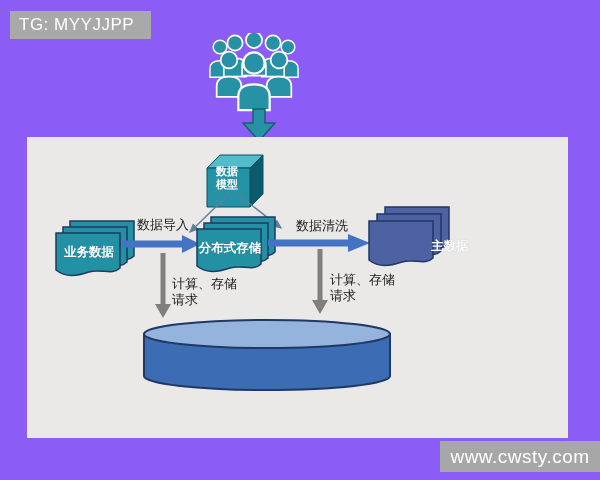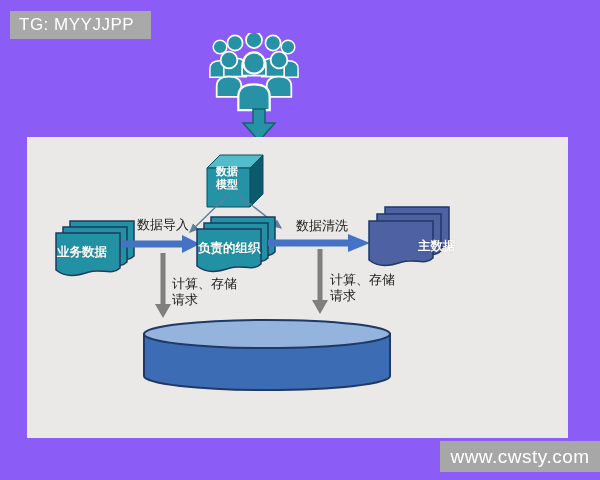--- a/index.html
+++ b/index.html
@@ -6,21 +6,21 @@
   body{font-family:"Liberation Sans","DejaVu Sans",sans-serif;background:#ffffff;}
   .stage{position:relative;width:600px;height:480px;background:#8b5cf6;overflow:hidden;}
   .abs{position:absolute;}
   .badge{left:10px;top:11px;width:141px;height:28px;background:#A9A9A9;color:#ffffff;
          font-size:17px;line-height:28px;padding-left:9px;box-sizing:border-box;letter-spacing:0.5px;}
   .org-label{left:318px;top:55px;font-size:20px;color:#1f1f1f;letter-spacing:2px;font-weight:500;}
   .panel{left:27px;top:137px;width:541px;height:301px;background:#EAE9E8;}
   .title{left:297px;top:147px;font-size:19px;font-weight:bold;color:#1E2838;letter-spacing:0.5px;}
   .cube-label{left:206px;top:165px;width:42px;text-align:center;color:#ffffff;
               font-size:11px;line-height:13px;font-weight:bold;}
-  .doc-label{color:#ffffff;font-size:12.5px;font-weight:bold;text-align:left;width:64px;
+  .doc-label{color:#ffffff;font-size:12.5px;font-weight:bold;text-align:center;width:64px;
              text-shadow:0 0 1px rgba(0,0,0,.25);}
   .edge-label{font-size:13px;color:#1b1b1b;font-weight:500;}
   .req-label{font-size:13px;color:#1b1b1b;line-height:16px;font-weight:400;}
   .req-label span{display:block;}
   .cyl-label{left:141px;top:346px;width:252px;text-align:center;color:#ffffff;
              font-size:13.5px;font-weight:bold;letter-spacing:0.5px;}
   .watermark{left:440px;top:441px;width:160px;height:31px;background:#A7A7A7;color:#ffffff;
              font-size:19px;line-height:31px;text-align:center;letter-spacing:0.5px;}
   .doc-teal path{fill:#2291A4;stroke:#1E3A5F;stroke-width:1.5;}
   .doc-indigo path{fill:#4D61A3;stroke:#1F3864;stroke-width:1.5;}
@@ -101,21 +101,21 @@
     <g transform="translate(14,0)">
         <path d="M1,1 L65,1 L65,36 C57,44 46,36 34,40 C22,44 11,46 1,38 Z"></path>
       </g>
     <g transform="translate(7,6)">
         <path d="M1,1 L65,1 L65,36 C57,44 46,36 34,40 C22,44 11,46 1,38 Z"></path>
       </g>
     <g transform="translate(0,12)">
         <path d="M1,1 L65,1 L65,36 C57,44 46,36 34,40 C22,44 11,46 1,38 Z"></path>
       </g>
   </svg>
-  <div class="abs doc-label" style="left:198px;top:240px;">负责的组织</div>
+  <div class="abs doc-label" style="left:198px;top:240px;">分布式存储</div>
 
   <div class="abs edge-label" style="left:296px;top:217px;">数据清洗</div>
   <svg class="abs" style="left:268px;top:234px;" width="102" height="18" viewBox="0 0 102 18">
     <rect x="0" y="5.5" width="80" height="7" fill="#4472C4"></rect>
     <polygon points="80,0 102,9 80,18" fill="#4472C4"></polygon>
   </svg>
 
   <svg class="abs doc-indigo" style="left:368px;top:206px;" width="82" height="66" viewBox="0 0 82 66">
     <g transform="translate(16,0)">
         <path d="M1,1 L65,1 L65,38 C57,46 46,38 34,42 C22,46 11,48 1,40 Z"></path>

